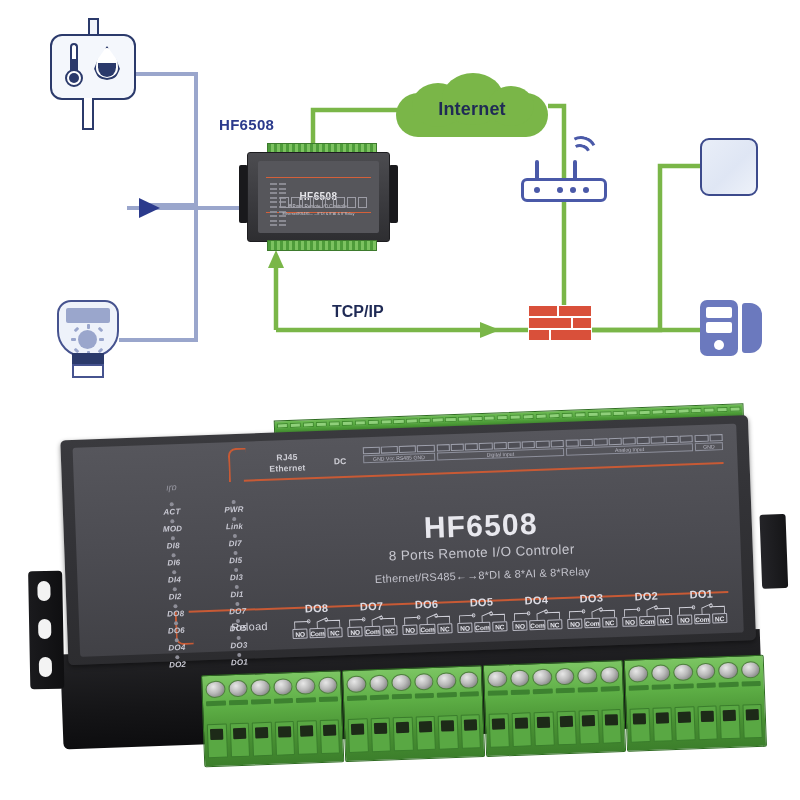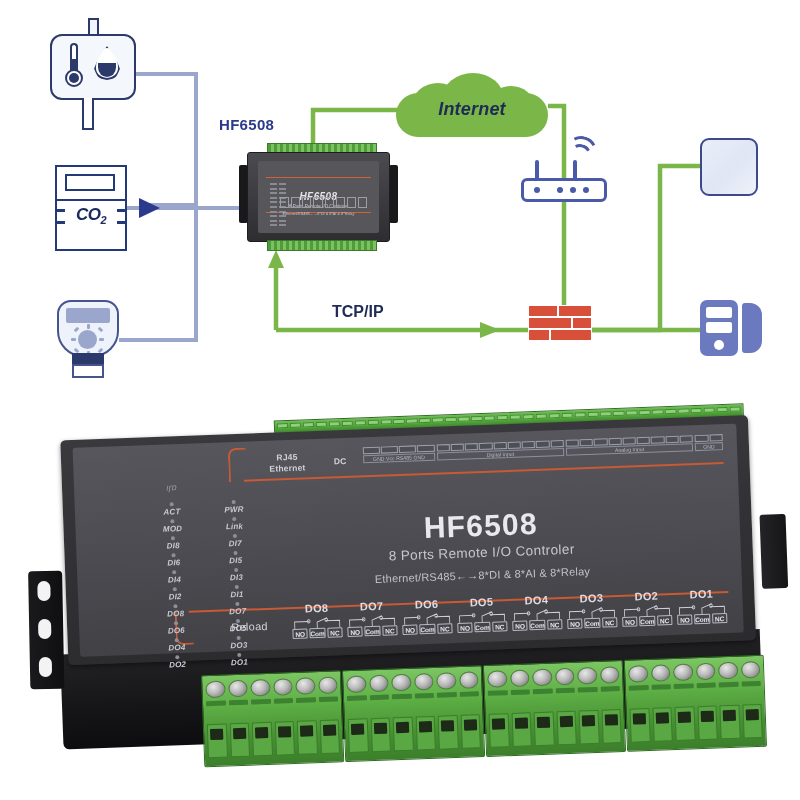--- a/index.html
+++ b/index.html
@@ -9,21 +9,21 @@
     background: #ffffff;
     font-family: "Liberation Sans", sans-serif;
     overflow: hidden;
   }
   #root { position: relative; width: 800px; height: 800px; background:#fff; }
 
   
   #diagram { position: absolute; left:0; top:0; width:800px; height:400px; }
   #diagram svg.wires { position:absolute; left:0; top:0; width:800px; height:400px; }
 
-  .node { position: absolute; font-style: italic; }
+  .node { position: absolute; }
 
   
   #sensor-temp-hum { left: 50px; top: 18px; width: 86px; height: 112px; }
   .th-stem-top {
     position:absolute; left:38px; top:0; width:11px; height:18px;
     border:2px solid #2b3a6b; border-bottom:none; background:#f2f5fb;
   }
   .th-body {
     position:absolute; left:0; top:16px; width:86px; height:66px;
     border:2.4px solid #2b3a6b; border-radius:12px; background:#f4f7fc;
@@ -348,32 +348,20 @@
         <div class="bulb"></div>
           <div class="bulbfill"></div>
       </div>
       <div class="drop">
         <div class="shape"></div>
           <div class="fill"></div>
       </div>
       <div class="th-stem-bot"></div>
     </div>
 
-    <div class="node" id="sensor-co2">
-      <div class="co2-box"></div>
-      <div class="co2-screen"></div>
-      <div class="co2-div"></div>
-      <div class="co2-tick l1"></div>
-        <div class="co2-tick l2"></div>
-      <div class="co2-tick r1"></div>
-        <div class="co2-tick r2"></div>
-      <div class="co2-label">
-        <span>CO</span><sub>2</sub>
-      </div>
-    </div>
 
     <div class="node" id="sensor-light">
       <div class="lm-body"></div>
       <div class="lm-screen"></div>
       <div class="lm-dial"></div>
       <div class="ray" style="left:30px;top:24px;"></div>
       <div class="ray" style="left:30px;top:51px;"></div>
       <div class="ray" style="left:14px;top:38px;width:5px;height:3px;"></div>
       <div class="ray" style="left:42px;top:38px;width:5px;height:3px;"></div>
       <div class="ray" style="left:18px;top:27px;transform:rotate(45deg);"></div>

